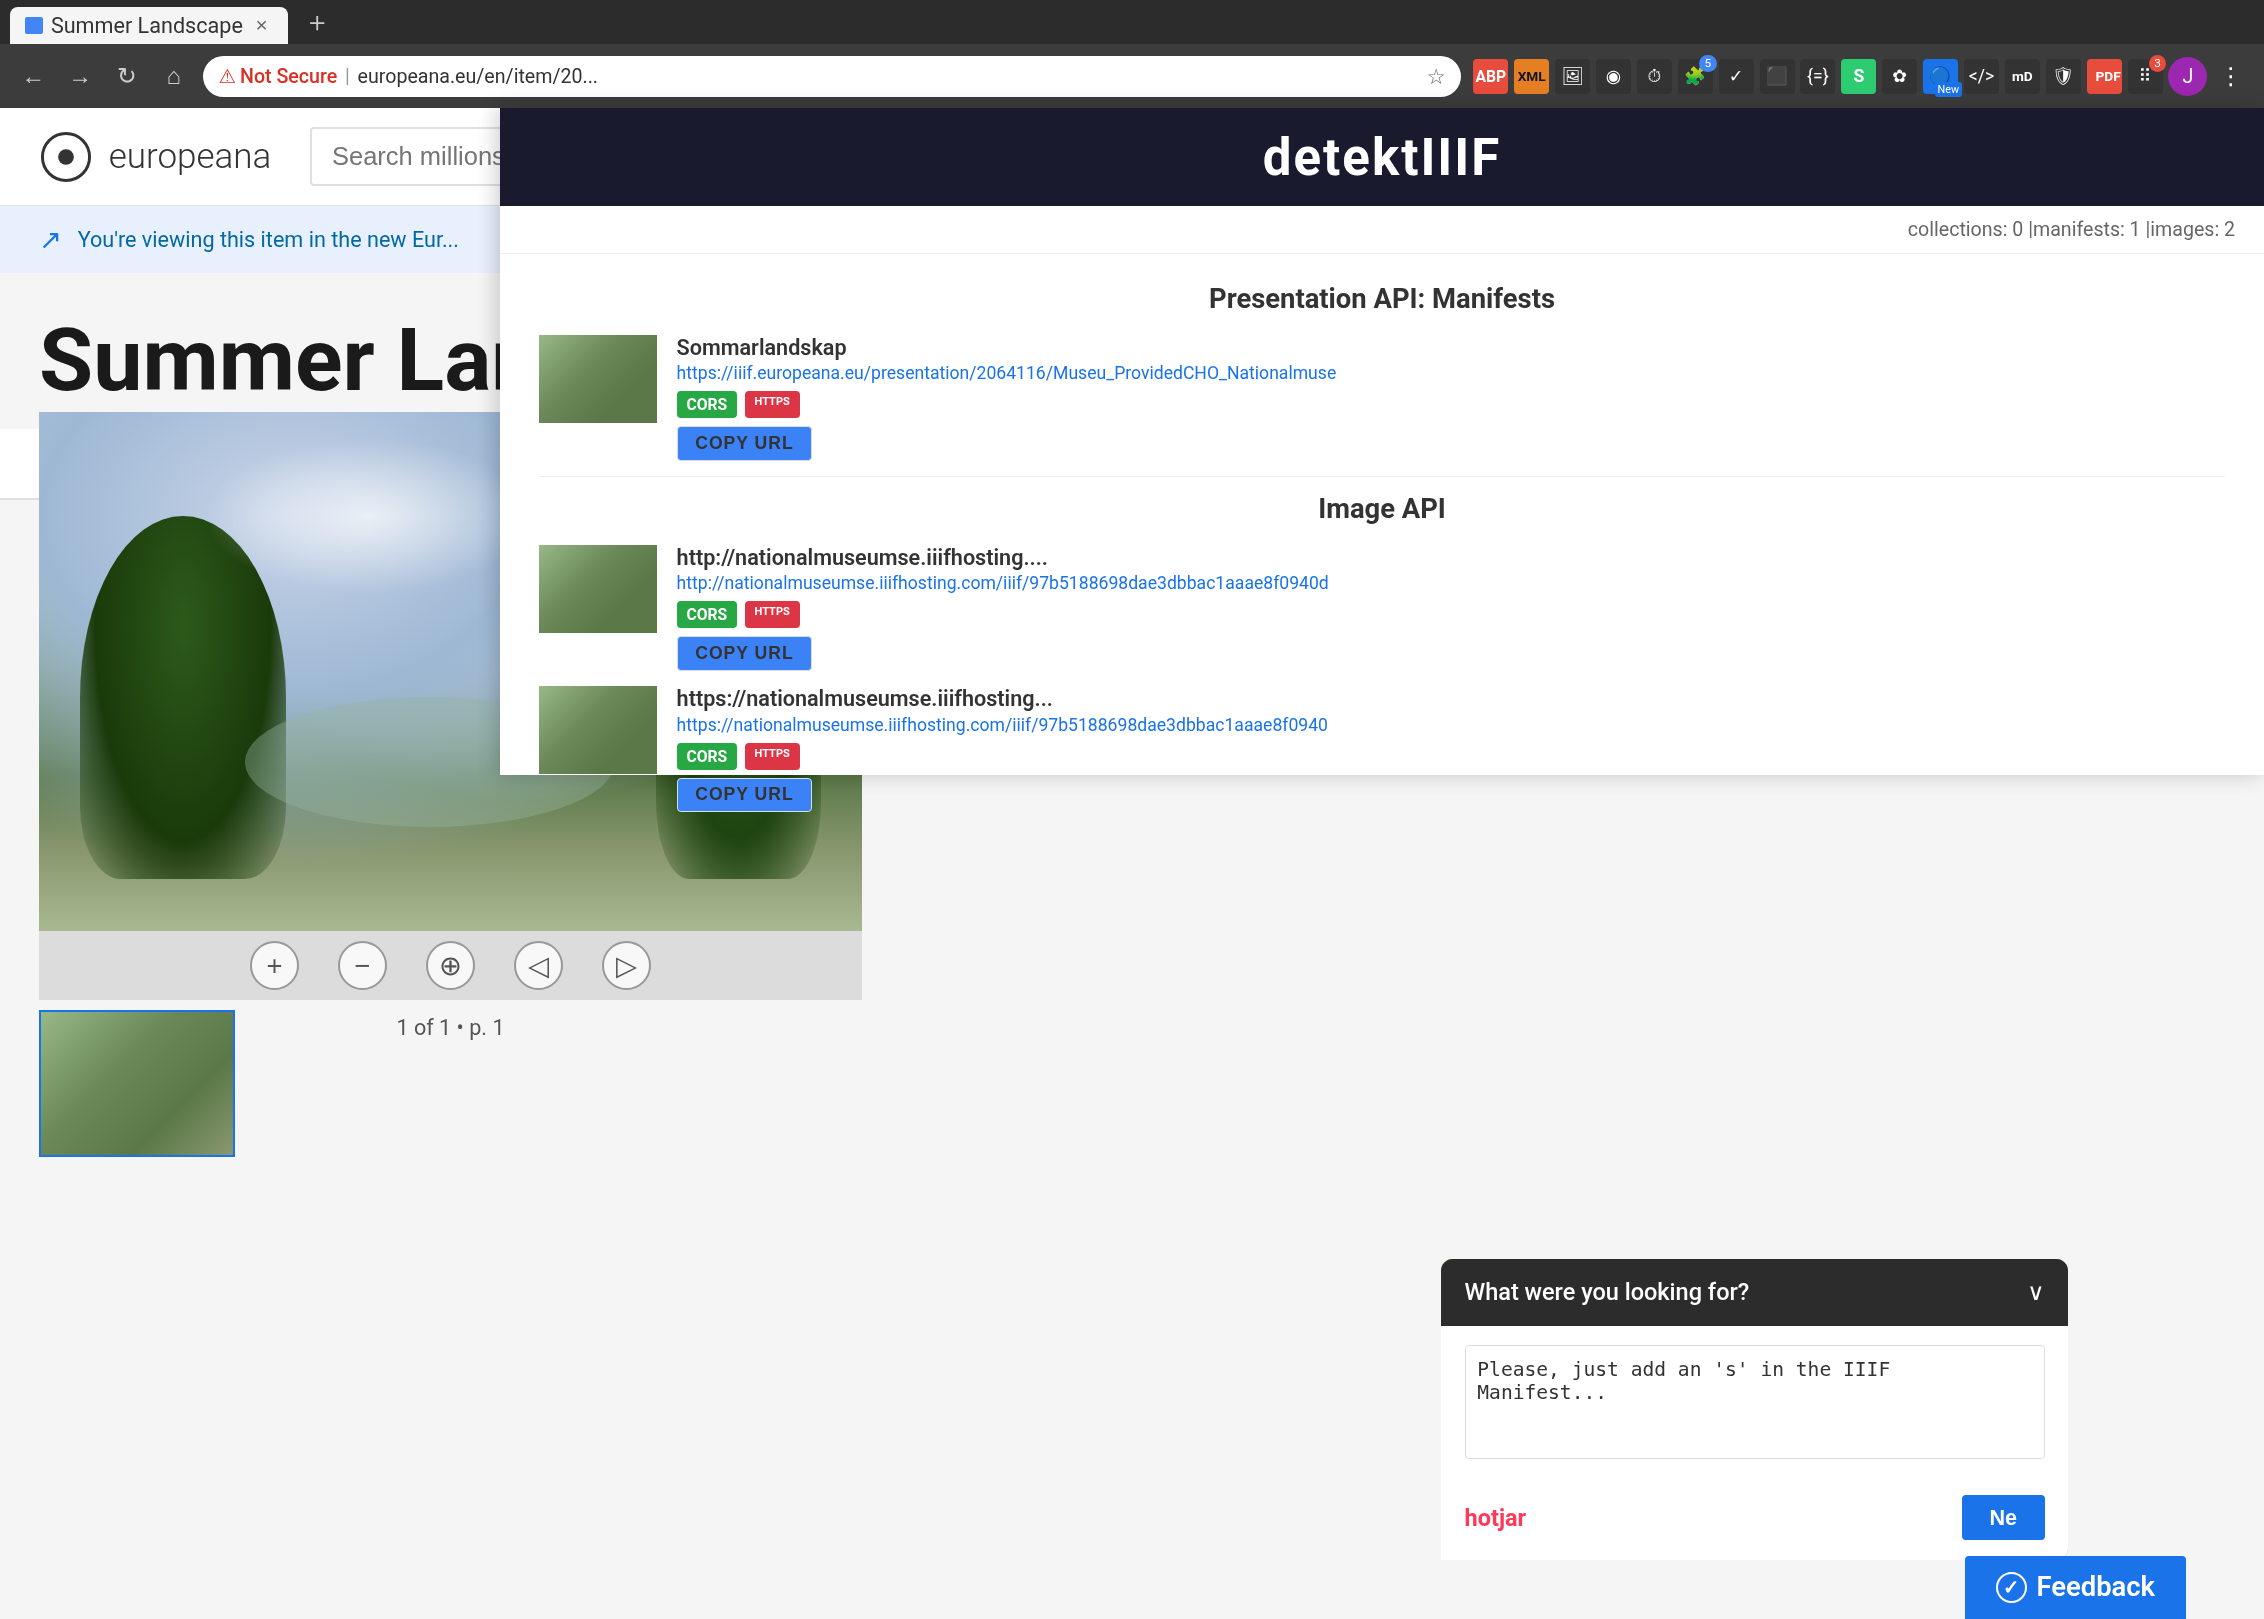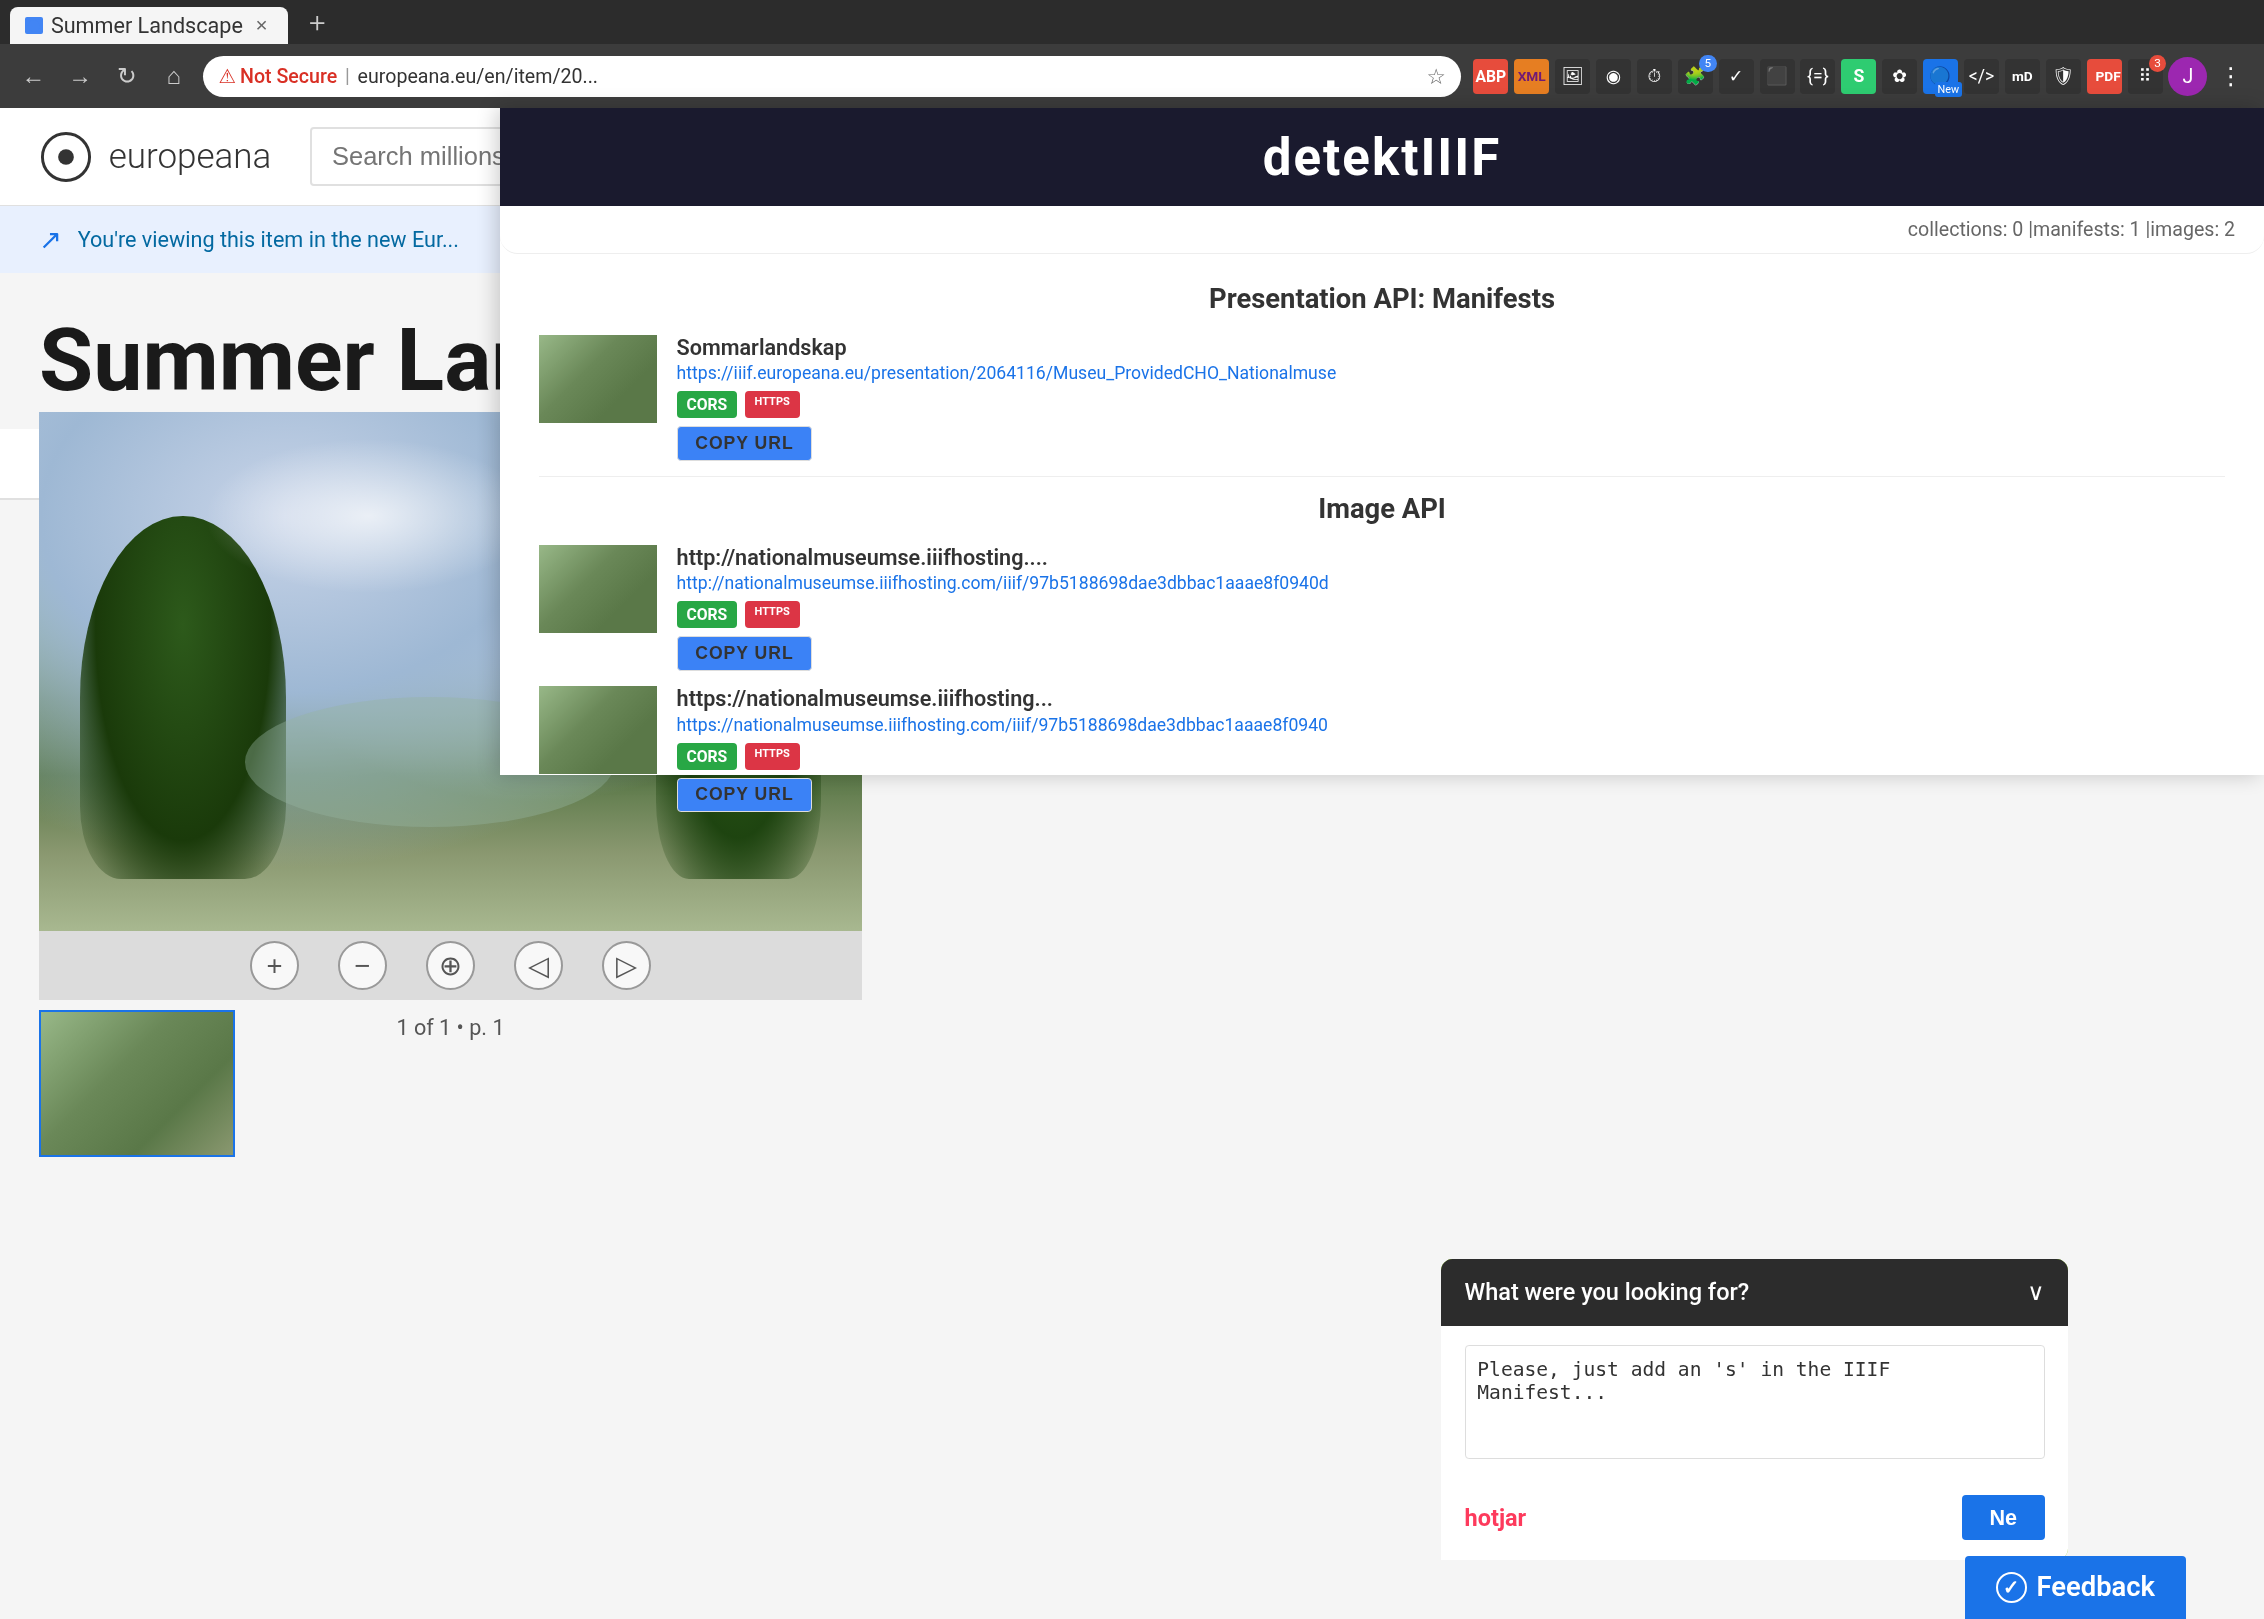--- a/index.html
+++ b/index.html
@@ -66,21 +66,21 @@
     .control-btn { width: 49px; height: 49px; border-radius: 50%; border: 2px solid #999; background: rgba(255,255,255,0.8); display: flex; align-items: center; justify-content: center; font-size: 27.4px; cursor: pointer; color: #555; }
 
     
     .thumbnail-strip { position: absolute; top: 902px; left: 39px; width: 823px; display: flex; gap: 15.7px; }
     .thumbnail { width: 196px; height: 147px; border: 2.9px solid #1a73e8; background: linear-gradient(135deg, #98b888 0%, #6a8858 40%, #5a7848 70%, #8a9870 100%); }
 
     
     .detekt-panel { position: absolute; top: 0; right: 0; width: 1764px; height: 667px; background: white; box-shadow: -3.9px 0 19.6px rgba(0,0,0,0.2); z-index: 100; }
     .detekt-header { background: #1a1a2e; height: 98px; display: flex; align-items: center; justify-content: center; }
     .detekt-title { color: white; font-size: 51px; font-weight: 700; letter-spacing: 2px; }
-    .detekt-stats { text-align: right; padding: 11.8px 29px; font-size: 19.6px; color: #666; border-bottom: 1px solid #eee; border-radius: 18px; }
+    .detekt-stats { text-align: right; padding: 11.8px 29px; font-size: 19.6px; color: #666; border-bottom: 1px solid #eee; }
     .detekt-body { padding: 19.6px 39px; }
     .section-title { font-size: 27.4px; font-weight: 700; color: #333; text-align: center; margin: 9.8px 0 19.6px; }
     .manifest-item { display: flex; align-items: flex-start; gap: 19.6px; margin-bottom: 15.7px; }
     .manifest-thumb { width: 118px; height: 88px; background: linear-gradient(135deg, #98b888 0%, #6a8858 40%, #5a7848 70%); flex-shrink: 0; }
     .manifest-info { flex: 1; }
     .manifest-name { font-size: 21.6px; font-weight: 600; color: #333; margin-bottom: 3.9px; }
     .manifest-url { font-size: 17.6px; color: #1a73e8; text-decoration: none; word-break: break-all; display: block; margin-bottom: 7.8px; }
     .badges { display: flex; gap: 7.8px; margin-bottom: 7.8px; }
     .badge-cors { background: #28a745; color: white; font-size: 15.7px; font-weight: 700; padding: 3.9px 9.8px; border-radius: 3.9px; }
     .badge-https { background: #dc3545; color: white; font-size: 11px; font-weight: 700; padding: 3.9px 9.8px; border-radius: 3.9px; }
@@ -128,21 +128,21 @@
     <div class="address-bar">
       <span class="not-secure">
         ⚠ <span>Not Secure</span>
       </span>
       <span style="color:#999;font-size:19.6px">|</span>
       <span class="address-text">europeana.eu/en/item/20...</span>
       <span class="bookmark-icon">☆</span>
     </div>
     <div class="toolbar-icons">
       <div class="toolbar-icon" style="background:#e74c3c;color:white;font-size:15.7px;font-weight:700;">ABP</div>
-      <div class="toolbar-icon" style="background:#e67e22;color:#701a75;font-size:13.7px;font-weight:700;">XML</div>
+      <div class="toolbar-icon" style="background:#e67e22;color:#0f172a;font-size:13.7px;font-weight:700;">XML</div>
       <div class="toolbar-icon" style="background:#333;">🖼</div>
       <div class="toolbar-icon" style="background:#333;">◉</div>
       <div class="toolbar-icon" style="background:#333;">⏱</div>
       <div class="toolbar-icon" style="background:#333;position:relative;">
         🧩
         <span class="badge">5</span>
       </div>
       <div class="toolbar-icon" style="background:#333;">✓</div>
       <div class="toolbar-icon" style="background:#333;">⬛</div>
       <div class="toolbar-icon" style="background:#333;">{=}</div>

